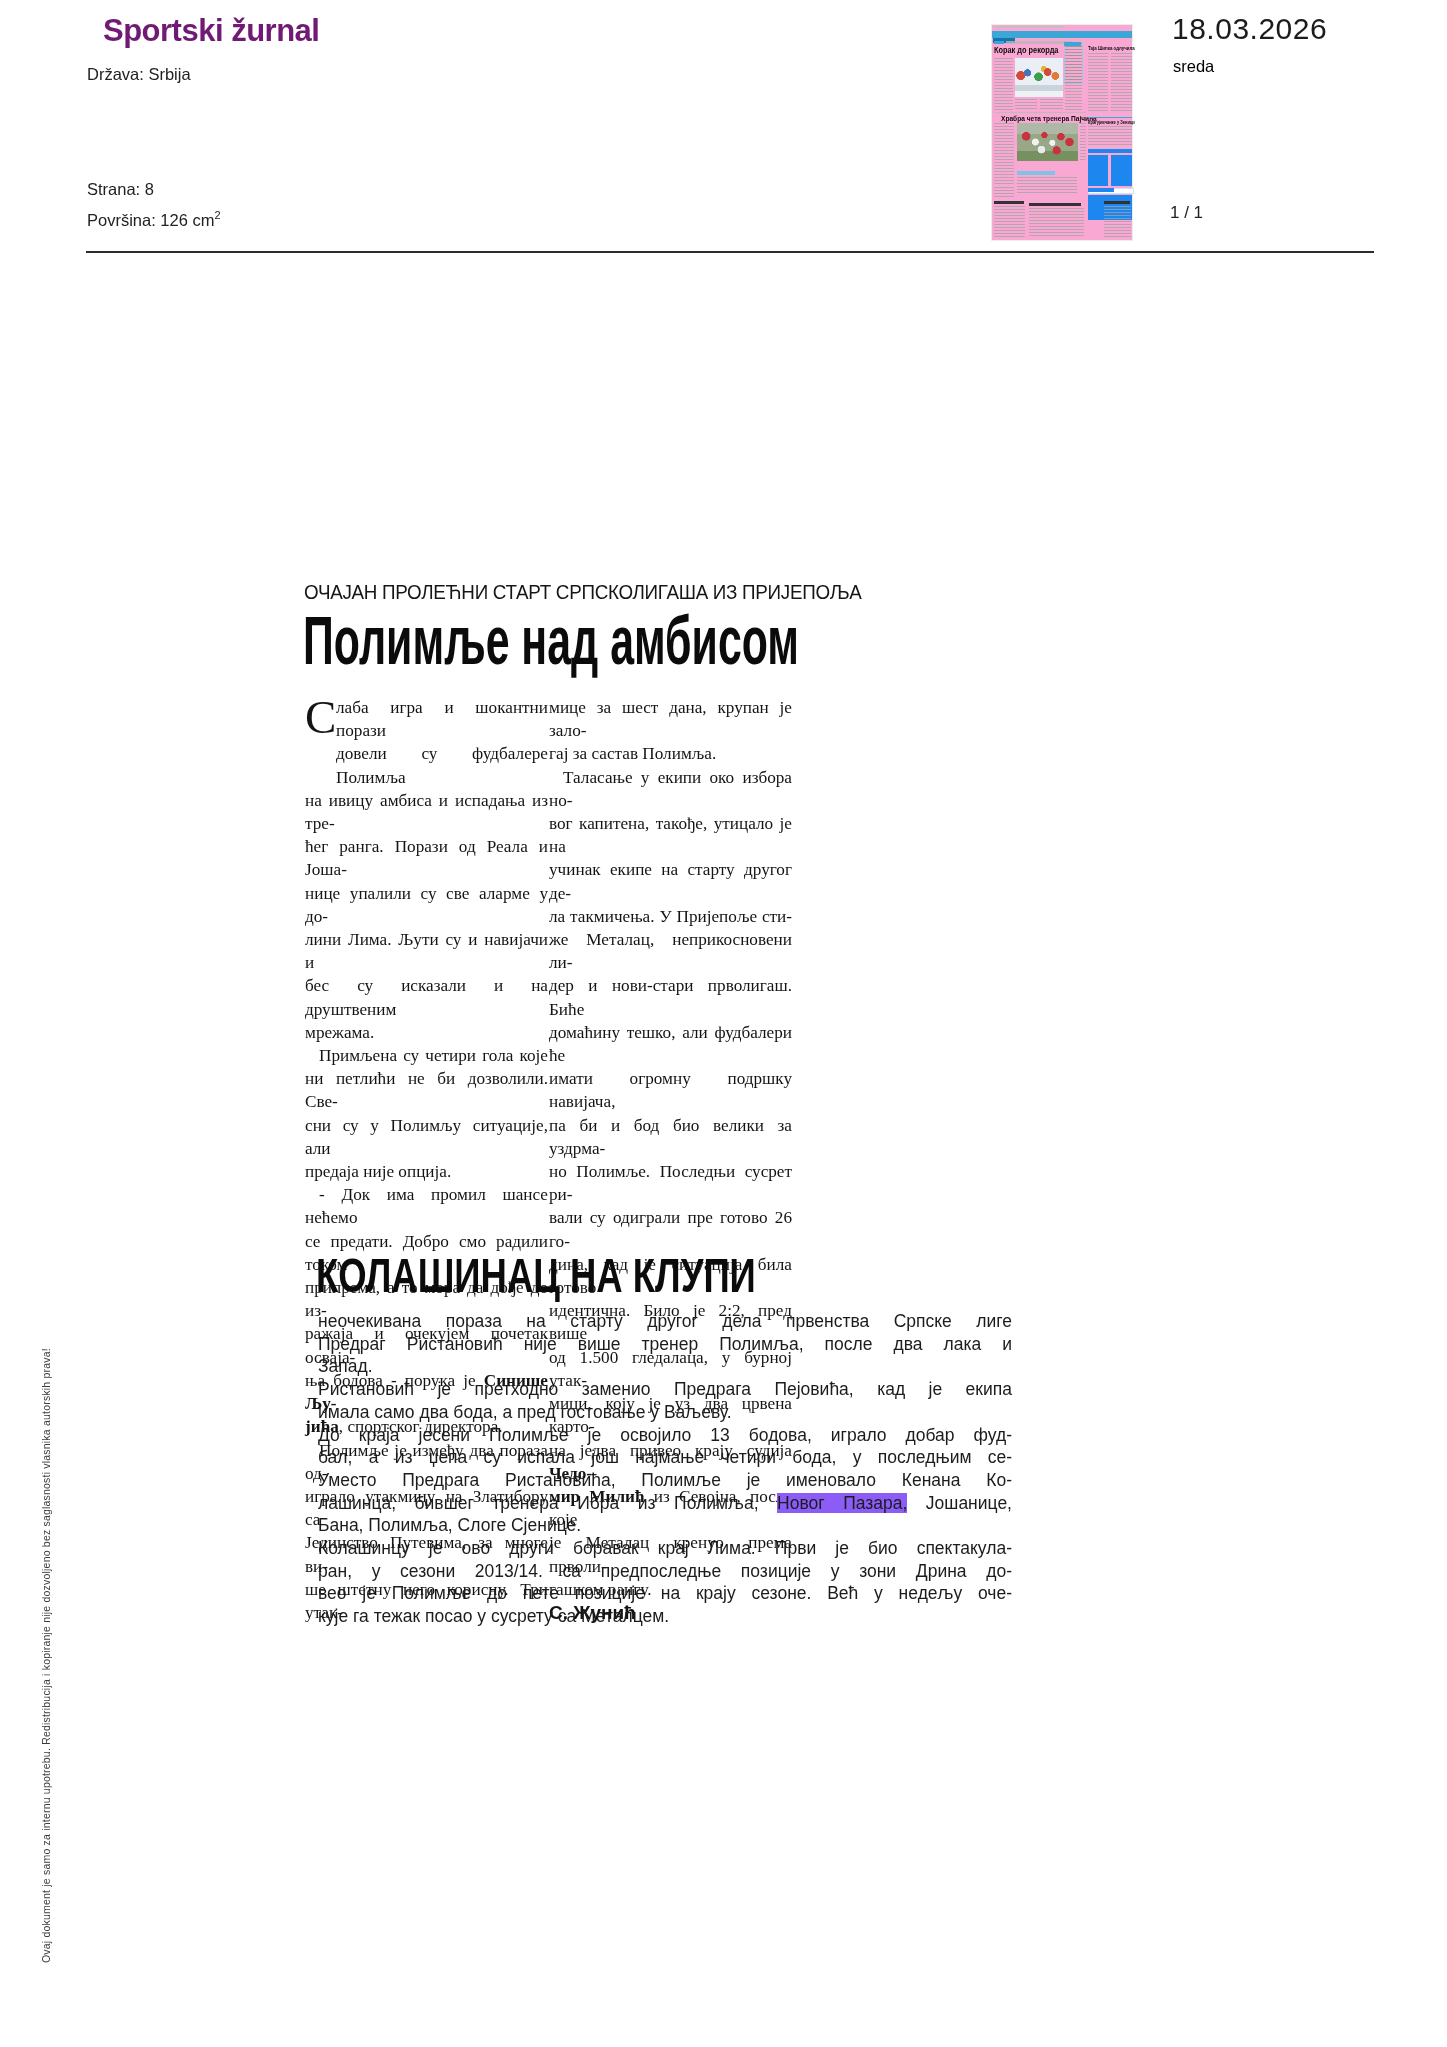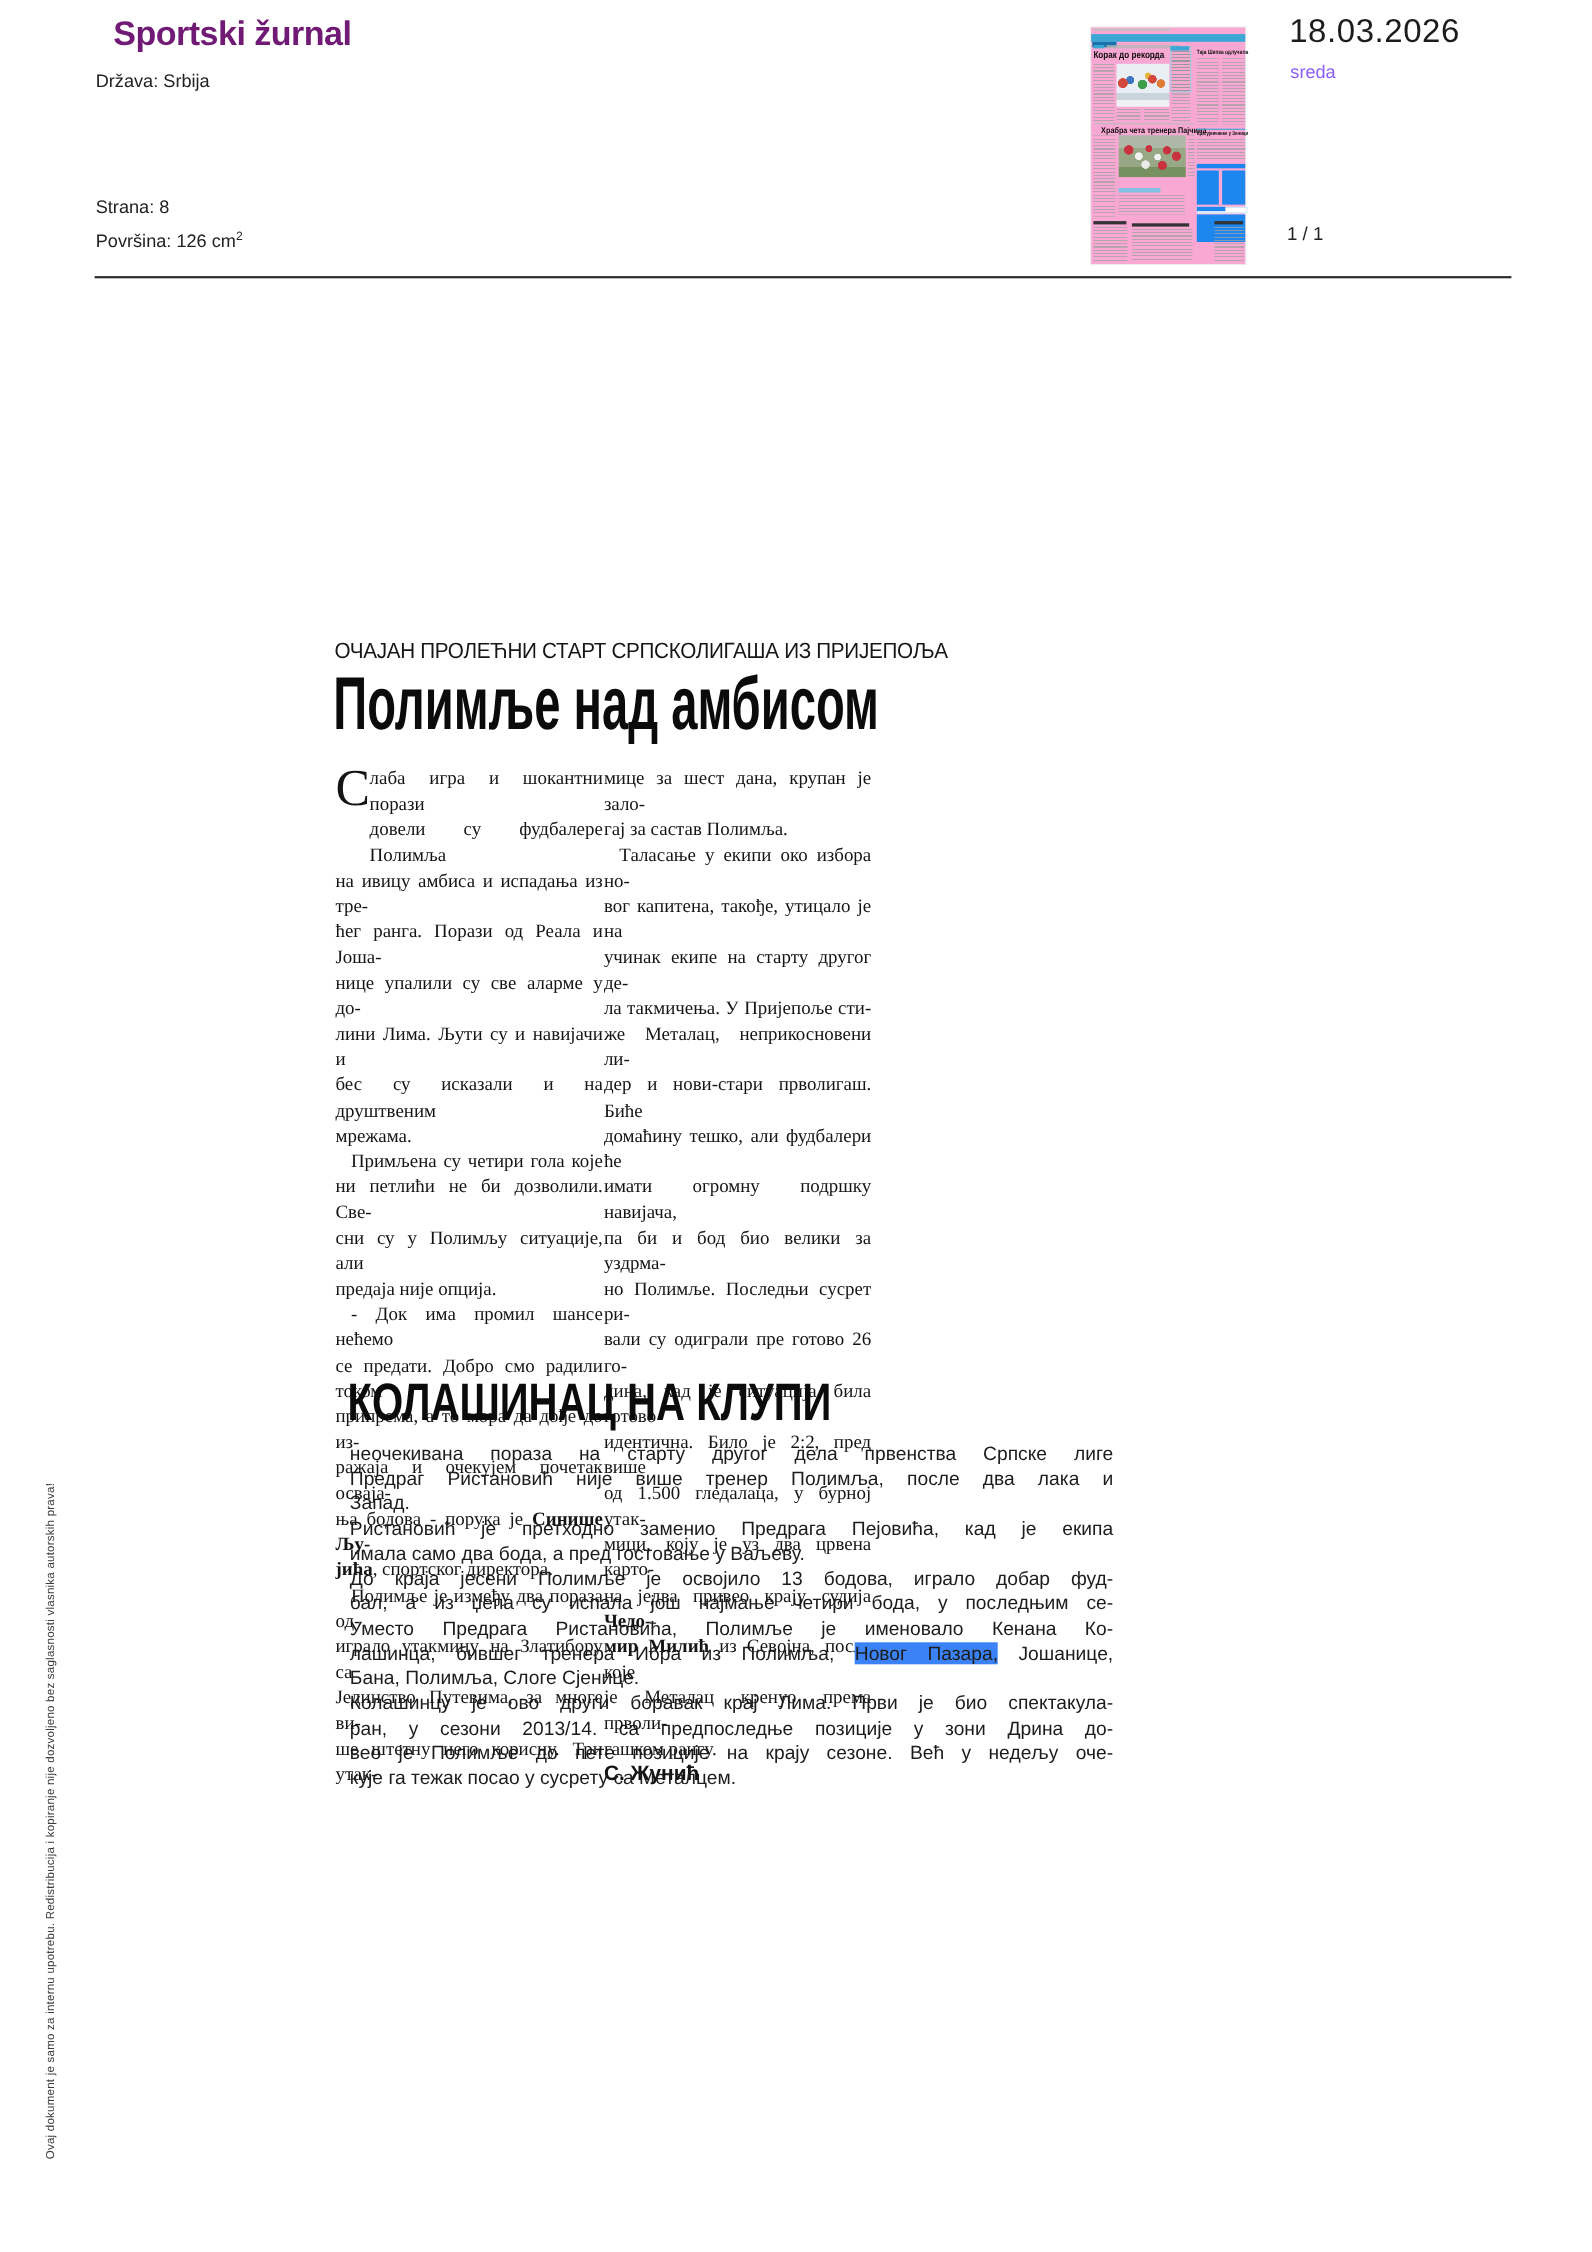--- a/index.html
+++ b/index.html
@@ -9,21 +9,21 @@
   .abs{position:absolute;}
 
   
   .brand{left:103px;top:13px;font-size:31px;font-weight:bold;letter-spacing:-.5px;color:#701a75;}
   .meta{font-size:16.5px;color:#222;}
   .m1{left:87px;top:65px;}
   .m2{left:87px;top:180px;}
   .m3{left:87px;top:209px;}
   .m3 sup{font-size:11px;}
   .date{left:1172px;top:12px;font-size:30px;color:#1c1c1c;letter-spacing:.5px;}
-  .weekday{left:1173px;top:57px;font-size:16.5px;color:#8b5cf6;}
+  .weekday{left:1173px;top:57px;font-size:16.5px;color:#000000;}
   .pagecount{left:1170px;top:203px;font-size:17px;color:#222;}
   .rule{left:86px;top:251px;width:1288px;height:2px;background:#2b2b2b;}
 
   
   .thumb{left:992px;top:25px;width:140px;height:215px;background:#f9a8d4;
          box-shadow:0 0 0 1px #ececec;font-family:"Liberation Sans",sans-serif;cursor:pointer;}
   .thumb *{position:absolute;}
   .ft{background-image:repeating-linear-gradient(#a2a2a2 0 1px,transparent 1px 3px);opacity:.75;}
   .t-topline{left:2px;top:1px;width:70px;height:2px;background:#c0c0c0;}
   .t-band{left:0;top:6px;width:140px;height:7px;background:#3aa7d6;}
@@ -96,21 +96,21 @@
           transform:scaleX(.63);transform-origin:0 0;letter-spacing:0;}
   .col{width:243px;font-family:"Liberation Serif",serif;font-size:17.2px;
        line-height:23.2px;color:#141414;}
   .col1{left:305px;top:696px;}
   .col2{left:549px;top:696px;}
   .ln{text-align:justify;text-align-last:justify;white-space:normal;}
   .ln.e{text-align-last:left;}
   .ln.i{text-indent:14px;}
   .ln.dc{padding-left:31px;}
   .ln .b{font-weight:bold;}
-  .ln .hl{background:#3b82f6;}
+  .ln .hl{background:#8b5cf6;}
   .ln.byline{font-family:"Liberation Sans",sans-serif;font-weight:bold;font-size:19px;}
   .dropcap{position:absolute;left:0;top:1px;font-family:"Liberation Serif",serif;
            font-size:47px;line-height:41px;color:#141414;}
 
   
   .h2title{left:316px;top:1250px;line-height:52px;white-space:nowrap;}
   .h2title span{display:inline-block;font-size:48px;font-weight:bold;color:#0b0b0b;
           transform:scaleX(.76);transform-origin:0 0;}
   .a2body{left:318px;top:1310px;width:694px;font-size:17.5px;line-height:22.7px;color:#1c1c1c;}
 

